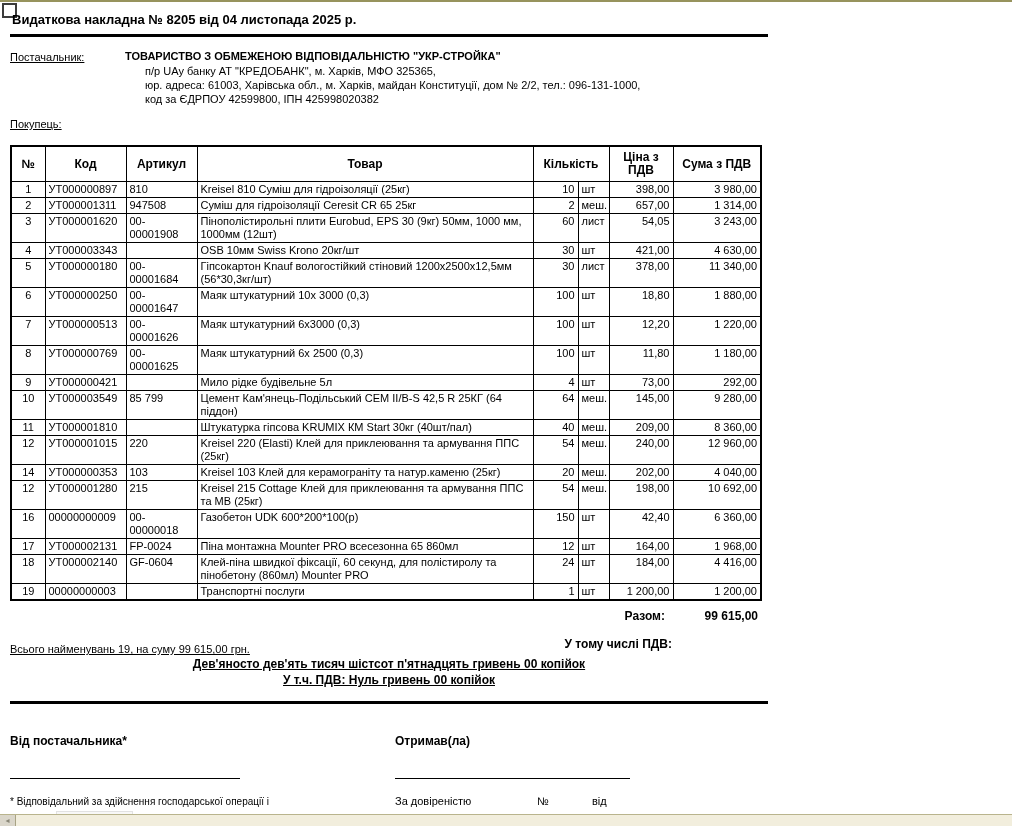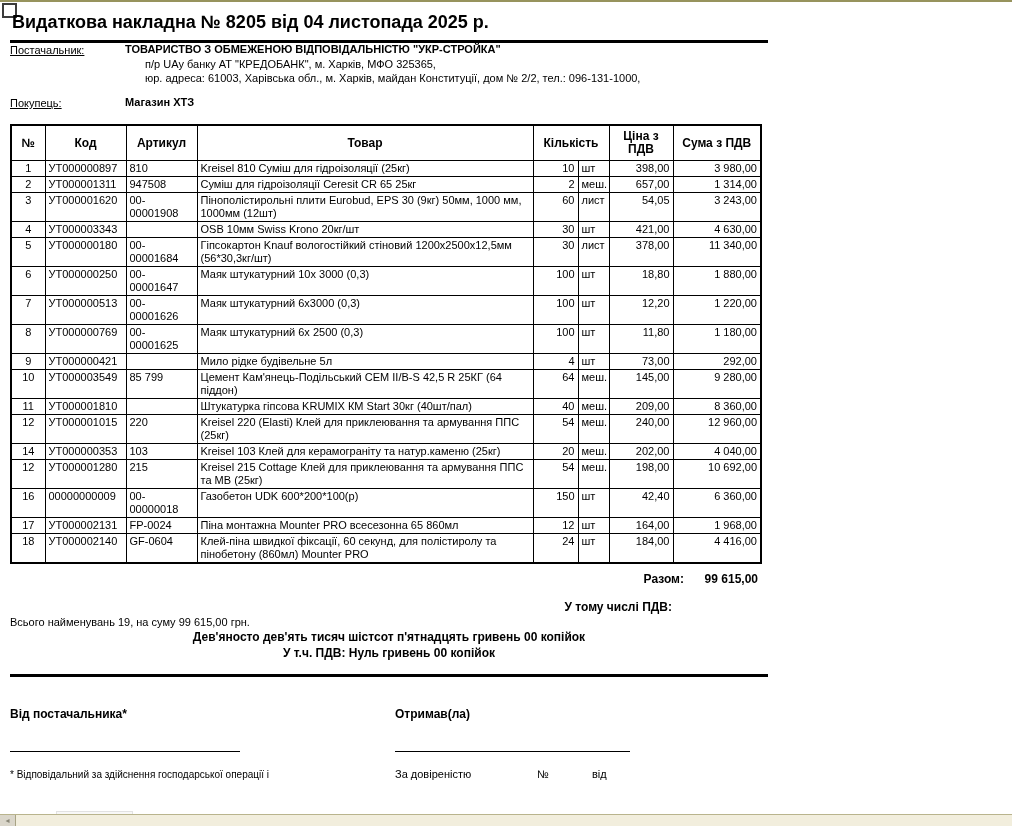--- a/index.html
+++ b/index.html
@@ -10,43 +10,43 @@
   }
   
   .top-line{position:absolute;left:0;top:0;width:1012px;height:2px;background:#97935d;}
   .corner-box{position:absolute;left:2px;top:3px;width:11px;height:11px;background:#fff;border:2px solid #3c3c3c;}
   .faint-line{position:absolute;left:56px;top:811px;width:75px;height:3px;border:1px solid #e2e2e2;border-bottom:none;background:#f8f8f8;}
   .bottom-bar{position:absolute;left:0;top:814px;width:1012px;height:12px;background:#f2eedd;border-top:1px solid #b9b48d;}
   .scroll-btn{position:absolute;left:0;top:0;width:15px;height:12px;background:#dad6ca;border-right:1px solid #a8a384;
     display:flex;align-items:center;justify-content:center;font-size:8px;color:#8a8778;line-height:1;}
   
   .doc{position:absolute;left:10px;top:8px;width:758px;}
-  .title{font-size:18px;font-weight:bold;margin:4px 0 0 2px;letter-spacing:0;}
+  .title{font-size:13px;font-weight:bold;margin:4px 0 0 2px;letter-spacing:0;}
   .title-rule{height:3px;background:#000;margin-top:7px;}
-  .party{display:flex;}
+  .party{display:flex;margin-top:13px;}
   .party-label{width:115px;font-size:11px;text-decoration:underline;padding-top:1px;}
   .party-body{flex:1;}
   .party-name{font-size:11px;font-weight:bold;}
   .party-details{margin-left:20px;font-size:11px;line-height:14px;margin-top:2px;}
   .buyer{margin-top:11px;}
   
   table.items{border-collapse:collapse;table-layout:fixed;width:750px;margin-top:15px;
     border:2px solid #000;font-size:11px;}
   table.items th,table.items td{border:1px solid #000;padding:1px 3px;line-height:13px;overflow:hidden;}
   table.items thead th{font-weight:bold;text-align:center;vertical-align:middle;font-size:12px;height:32px;}
   table.items td{vertical-align:top;}
   td.c0{text-align:center;}
   td.c1,td.c2,td.c3,td.c5{text-align:left;}
   td.c4,td.c6,td.c7{text-align:right;}
   
   .totals{position:relative;width:750px;height:34px;margin-top:8px;font-size:12px;font-weight:bold;}
-  .totals .t-label{position:absolute;right:76px;top:0;}
+  .totals .t-label{position:absolute;right:95px;top:0;}
   .totals .t-value{position:absolute;right:2px;top:0;}
   .totals .v-label{position:absolute;right:88px;top:28px;}
-  .summary{margin-top:10px;}
+  .summary{text-decoration:underline;}
   .sum-line1{font-size:11px;}
   .sum-line2,.sum-line3{font-size:12px;font-weight:bold;margin-top:2px;text-align:center;}
   .footer-rule{height:3px;background:#000;margin-top:14px;}
   .sig-row{display:flex;margin-top:16px;}
   .sig-left{width:385px;}
   .sig-right{flex:1;}
   .sig-title{font-size:12px;font-weight:bold;margin-top:14px;}
   .sig-line-l{width:230px;border-bottom:1px solid #000;height:30px;}
   .sig-line-r{width:235px;border-bottom:1px solid #000;height:30px;}
   .footnote{font-size:10px;line-height:14px;margin-top:16px;width:290px;}
@@ -71,29 +71,27 @@
   <div class="title">Видаткова накладна № 8205 від 04 листопада 2025 р.</div>
   <div class="title-rule"></div>
 
   <div class="party">
     <div class="party-label">Постачальник:</div>
     <div class="party-body">
       <div class="party-name">ТОВАРИСТВО З ОБМЕЖЕНОЮ ВІДПОВІДАЛЬНІСТЮ "УКР-СТРОЙКА"</div>
       <div class="party-details">
         <div>п/р UAу банку АТ "КРЕДОБАНК", м. Харків, МФО 325365,</div>
         <div>юр. адреса: 61003, Харівська обл., м. Харків, майдан Конституції, дом № 2/2, тел.: 096-131-1000,</div>
+        <div>код за ЄДРПОУ 42599800, ІПН 425998020382</div>
       </div>
     </div>
   </div>
 
   <div class="party buyer">
     <div class="party-label">Покупець:</div>
-    <div class="party-body">
-      <div class="party-name">Магазин ХТЗ</div>
-    </div>
   </div>
 
   <table class="items">
     <colgroup>
       <col style="width:34px">
         <col style="width:81px">
         <col style="width:71px">
         <col style="width:336px">
       <col style="width:45px">
         <col style="width:31px">
@@ -275,20 +273,30 @@
         <tr>
           <td class="c0">18</td>
           <td class="c1">УТ000002140</td>
           <td class="c2">GF-0604</td>
           <td class="c3">Клей-піна швидкої фіксації, 60 секунд, для полістиролу та пінобетону (860мл) Mounter PRO</td>
           <td class="c4">24</td>
           <td class="c5">шт</td>
           <td class="c6">184,00</td>
           <td class="c7">4 416,00</td>
         </tr>
+        <tr>
+          <td class="c0">19</td>
+          <td class="c1">00000000003</td>
+          <td class="c2"></td>
+          <td class="c3">Транспортні послуги</td>
+          <td class="c4">1</td>
+          <td class="c5">шт</td>
+          <td class="c6">1 200,00</td>
+          <td class="c7">1 200,00</td>
+        </tr>
       </tbody>
   </table>
 
   <div class="totals">
     <span class="t-label">Разом:</span>
     <span class="t-value">99 615,00</span>
     <span class="v-label">У тому числі ПДВ:</span>
   </div>
 
   <div class="summary">

